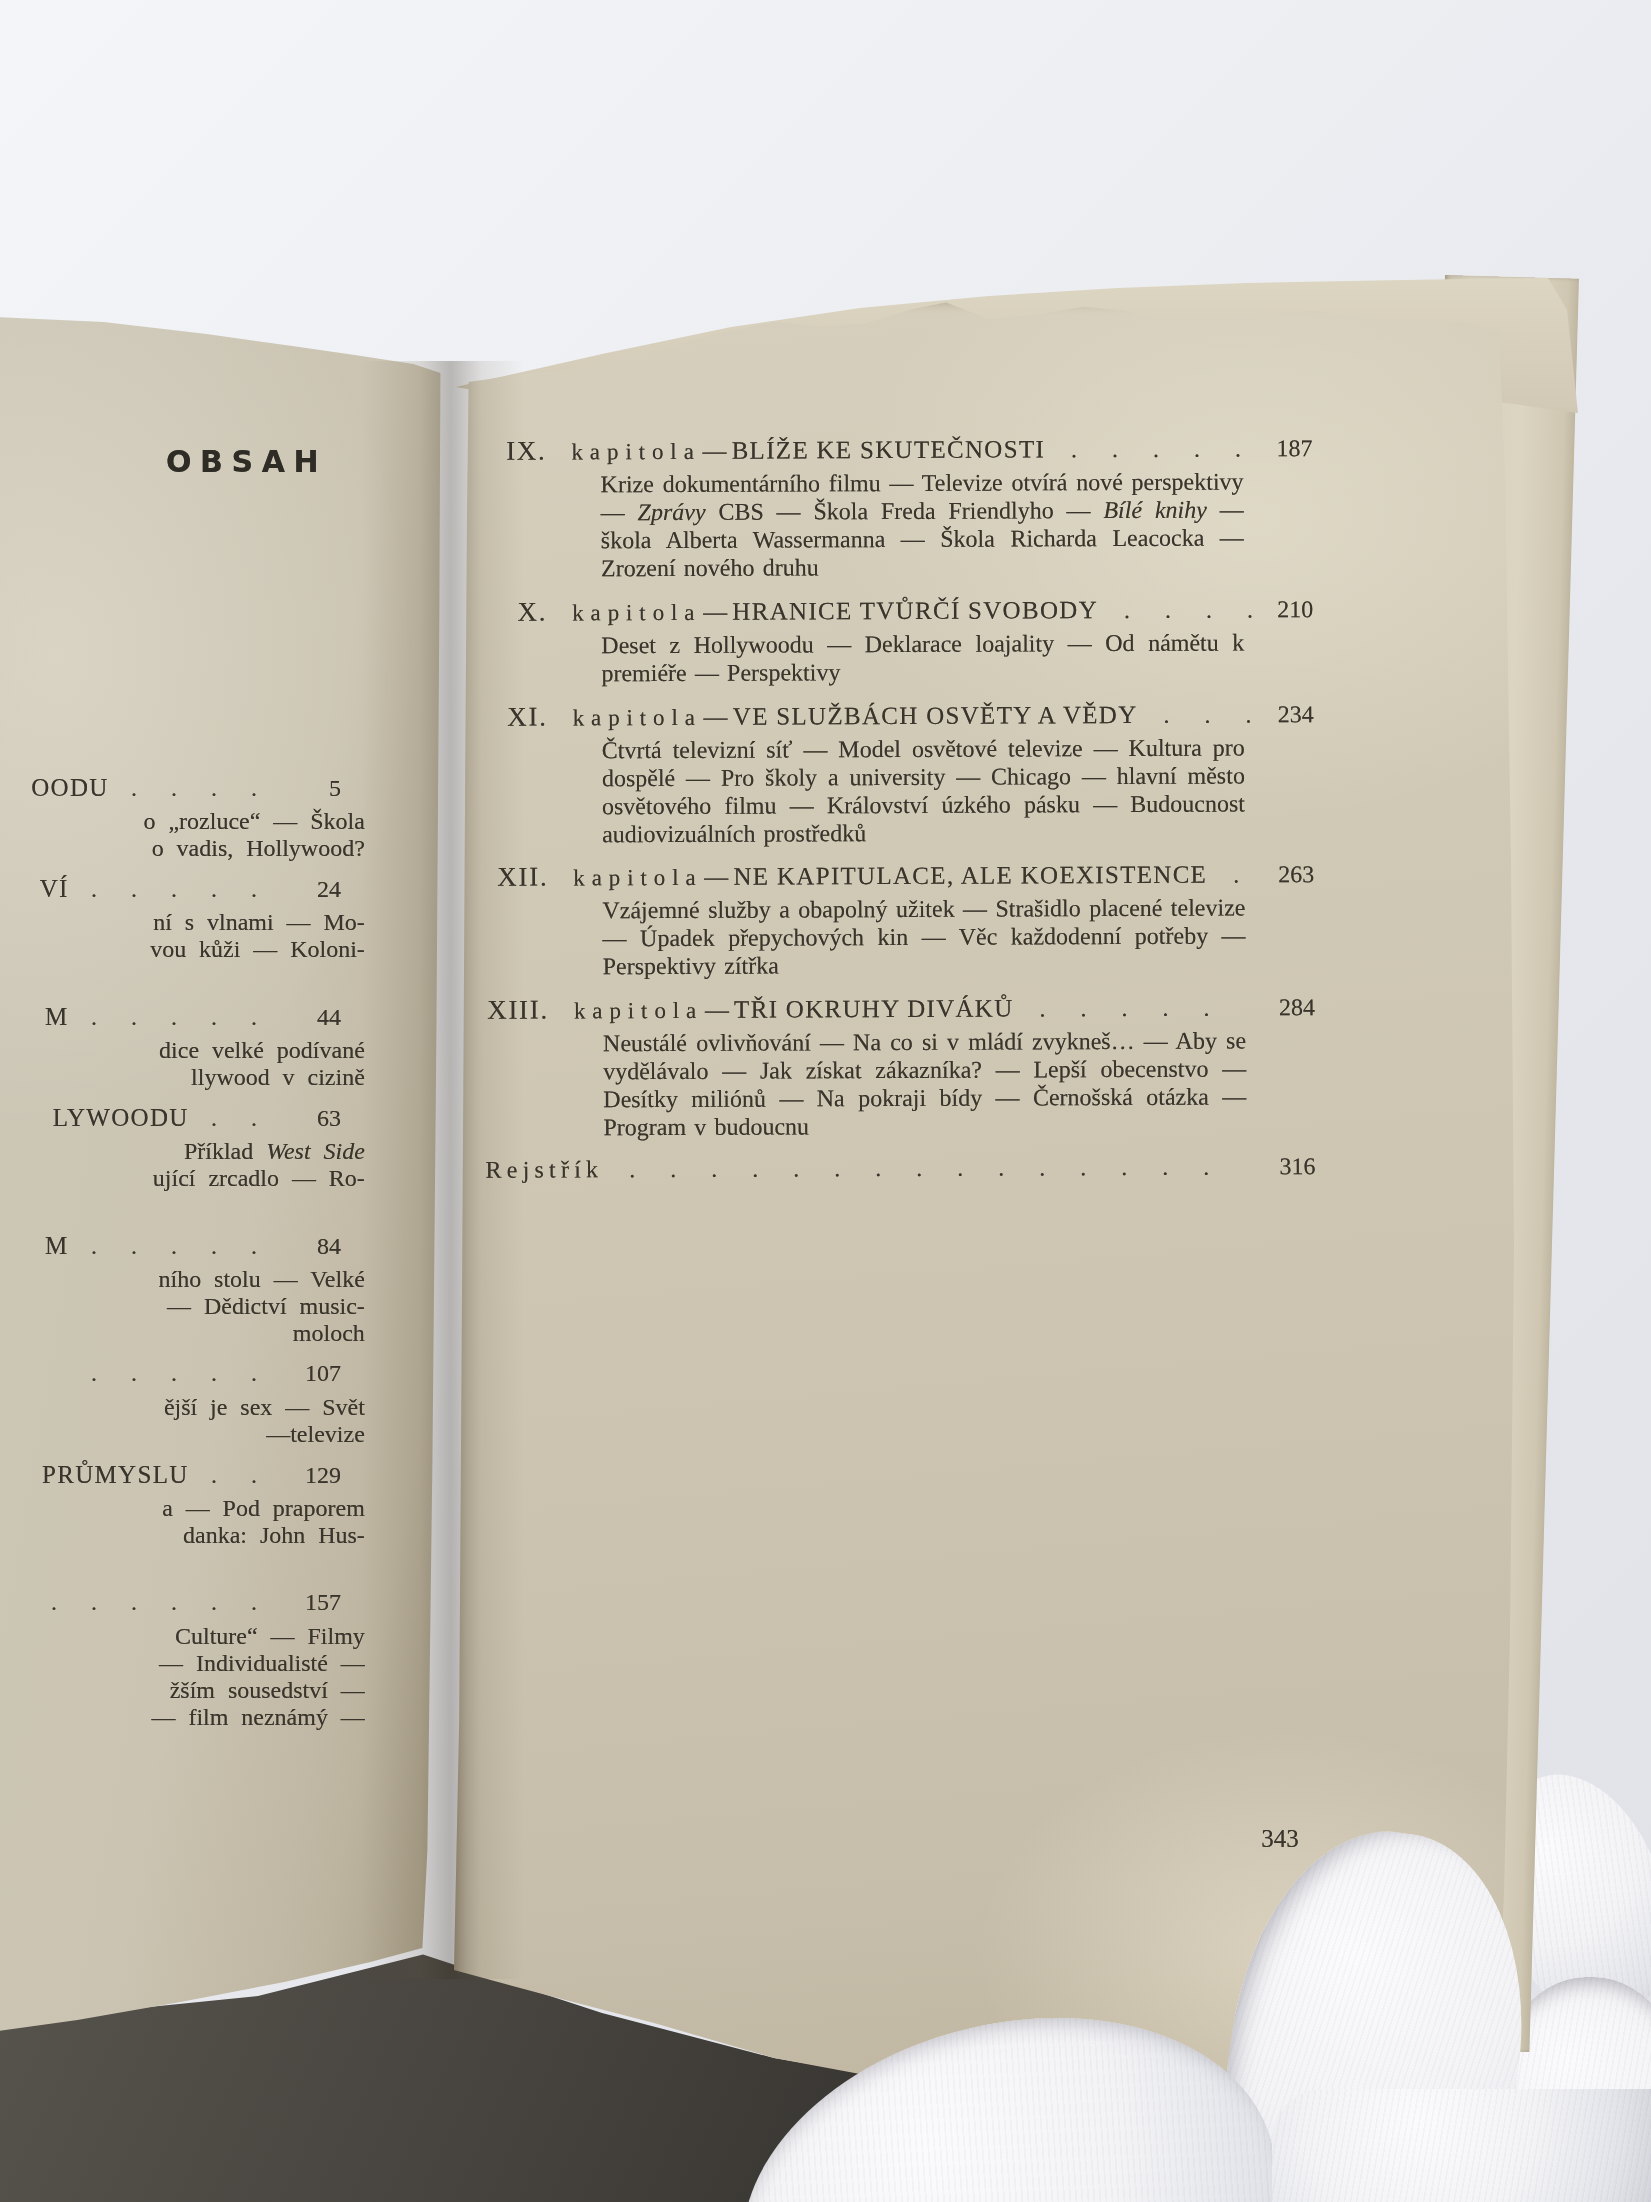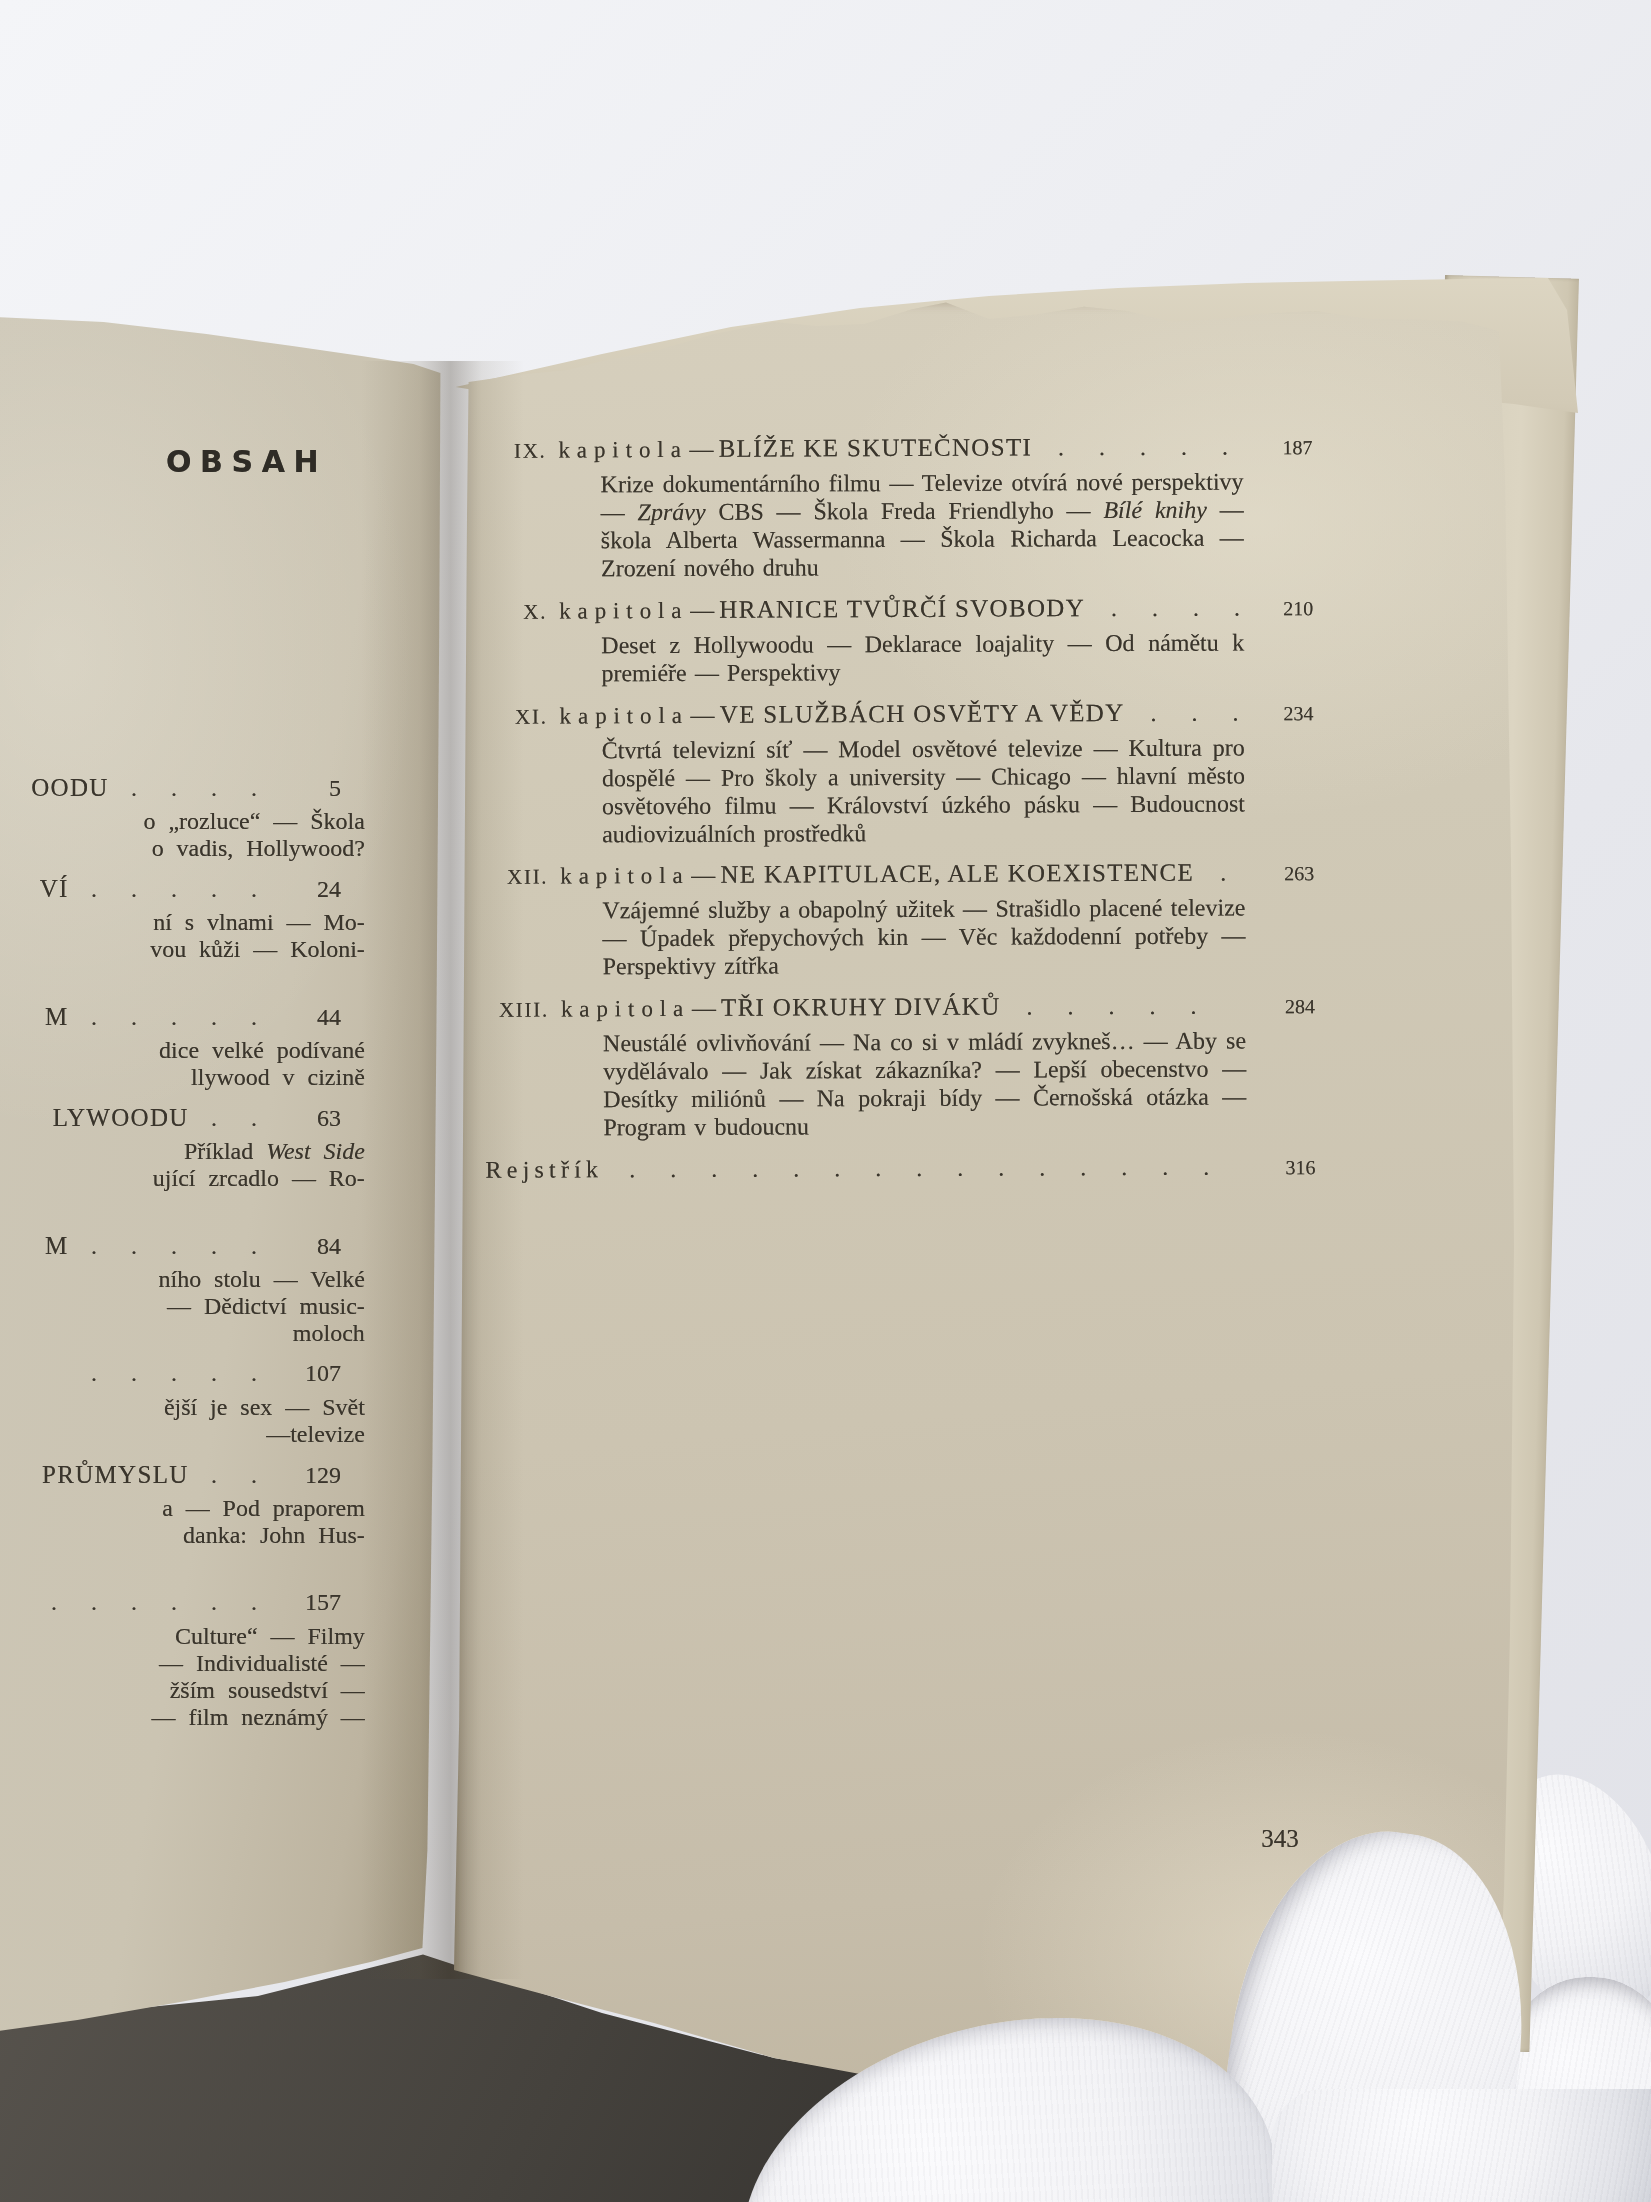--- a/index.html
+++ b/index.html
@@ -89,26 +89,26 @@
   .lp-chap{display:flex;justify-content:flex-end;align-items:baseline;height:28px;padding-right:29px;white-space:nowrap;}
   .lp-frag{font-size:25px;letter-spacing:1.3px;}
   .lp-dots{font-size:24px;letter-spacing:34px;padding-left:22.4px;}
   .lp-num{min-width:50px;text-align:right;font-size:24px;}
   .lp-desc-block{margin-top:6px;}
   .lp-desc{text-align:right;font-size:24px;line-height:27px;word-spacing:6.9px;padding-right:5.2px;white-space:nowrap;}
   .right-toc{position:absolute;left:484px;top:434px;width:830px;z-index:5;transform:rotate(-.25deg);}
   .sec{margin-top:13.8px;}
   .sec.first{margin-top:0;}
   .chap-line{display:flex;align-items:baseline;height:29px;white-space:nowrap;}
-  .roman{min-width:64px;text-align:right;font-size:21px;letter-spacing:1.7px;margin-right:12px;}
+  .roman{min-width:64px;text-align:right;font-size:27px;letter-spacing:1.7px;margin-right:25px;}
   .kap{font-size:23px;letter-spacing:6.9px;}
   .cdash{margin:0 5.2px 0 1.7px;font-size:24px;}
   .ctitle{font-size:25px;letter-spacing:1.3px;}
   .dots{flex:1;overflow:hidden;font-size:24px;letter-spacing:35px;padding-left:26px;}
-  .pnum{min-width:57px;text-align:right;font-size:20px;font-family:Liberation Serif, serif;}
+  .pnum{min-width:57px;text-align:right;font-size:24px;font-family:Liberation Serif, serif;}
   .desc{margin-left:118px;margin-top:6px;width:643px;text-align:justify;font-size:24px;line-height:28px;word-spacing:2.2px;}
   .index-line{margin-top:14.6px;}
   .ilabel{font-size:24px;letter-spacing:5.2px;text-align:right;}
   .it{font-style:italic;}
   .folio{position:absolute;left:1220px;top:1817px;width:120px;text-align:center;font-size:25px;z-index:5;margin-top:8px;}
 </style>
 </head>
 <body>
 
 <div class="cover-bottom">

